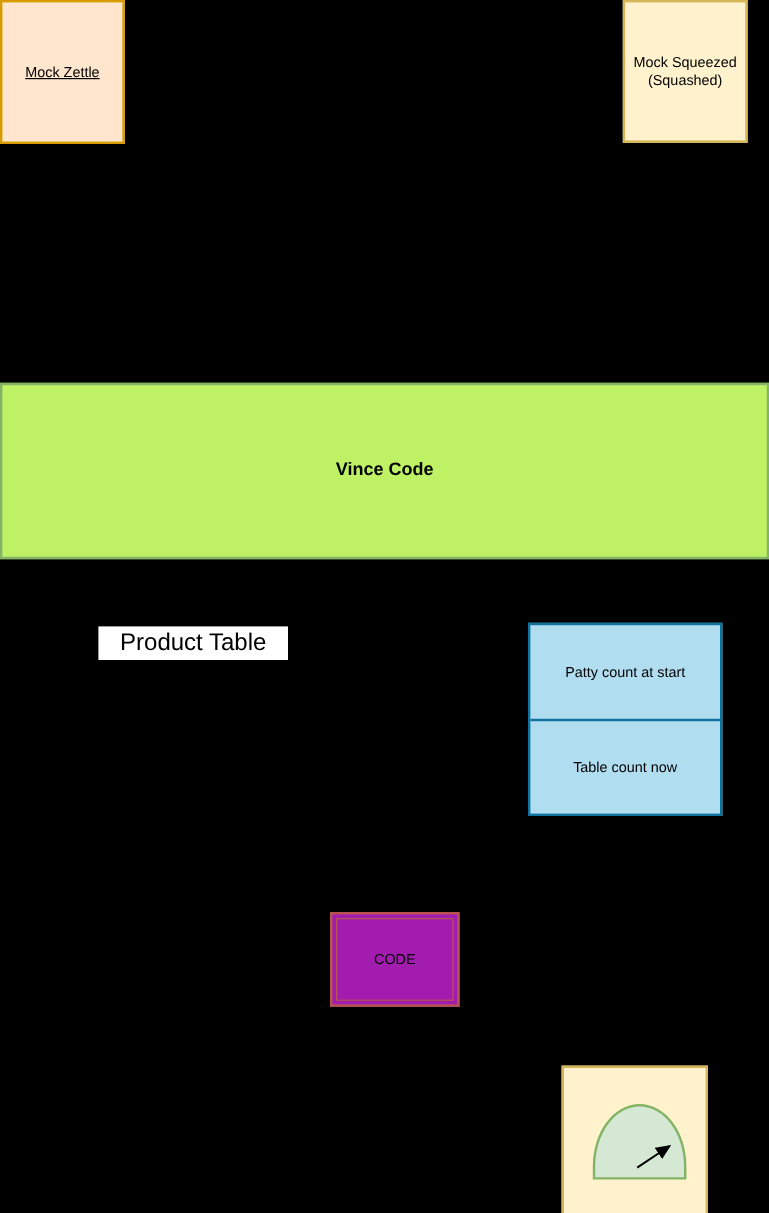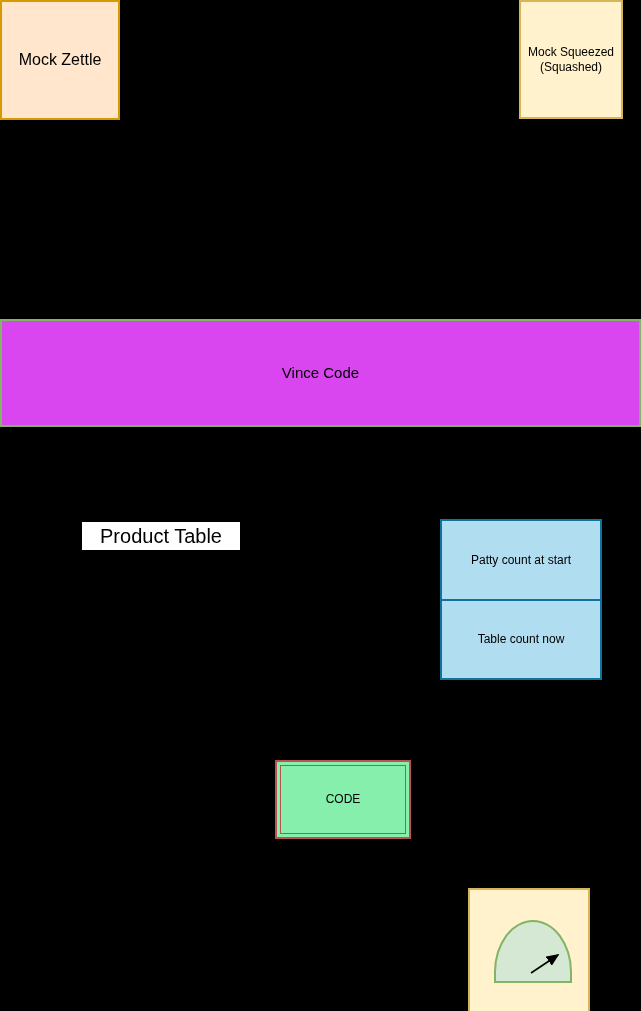--- a/index.html
+++ b/index.html
@@ -18,39 +18,41 @@
   .node {
     position: absolute;
     display: flex;
     align-items: center;
     justify-content: center;
     text-align: center;
     line-height: 1.25;
   }
   
   .mock-zettle {
-    left: 0; top: 0; width: 120px; height: 120px;
+    left: 0; top: 0; width: 104px; height: 120px;
     background: #FFE6CC;
     border: 2px solid #D79B00;
-    font-size: 16px;
+    font-size: 12px;
+    text-decoration: underline;
   }
   
   .mock-squeezed {
     left: 519px; top: 0; width: 104px; height: 119px;
     background: #FFF2CC;
     border: 2px solid #D6B656;
     font-size: 12px;
   }
   .mock-squeezed .label { white-space: pre-line; }
   
   .vince-code {
-    left: 0; top: 319px; width: 641px; height: 108px;
-    background: #d946ef;
+    left: 0; top: 319px; width: 641px; height: 147px;
+    background: #bef264;
     border: 2px solid #82B366;
     font-size: 15px;
+    font-weight: bold;
   }
   
   .product-table {
     left: 82px; top: 522px; width: 158px; height: 28px;
     background: #FFFFFF;
     font-size: 20px;
   }
   
   .patty-table {
     left: 440px; top: 519px; width: 162px; height: 161px;
@@ -64,22 +66,22 @@
     flex: 1;
     display: flex;
     align-items: center;
     justify-content: center;
     text-align: center;
     font-size: 12px;
   }
   .patty-cell.first { border-bottom: 2px solid #10739E; }
   
   .code-box {
-    left: 275px; top: 760px; width: 136px; height: 79px;
-    background: #86efac;
+    left: 275px; top: 760px; width: 108px; height: 79px;
+    background: #a21caf;
     border: 2px solid #B85450;
     padding: 3px;
   }
   .code-inner {
     width: 100%; height: 100%;
     border: 1.5px solid #B85450;
     display: flex;
     align-items: center;
     justify-content: center;
     font-size: 12px;

